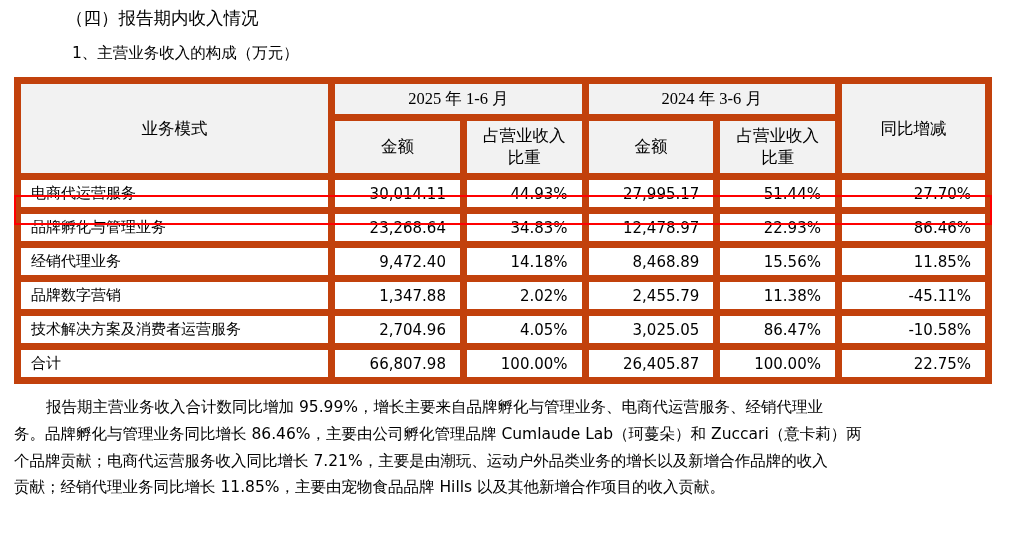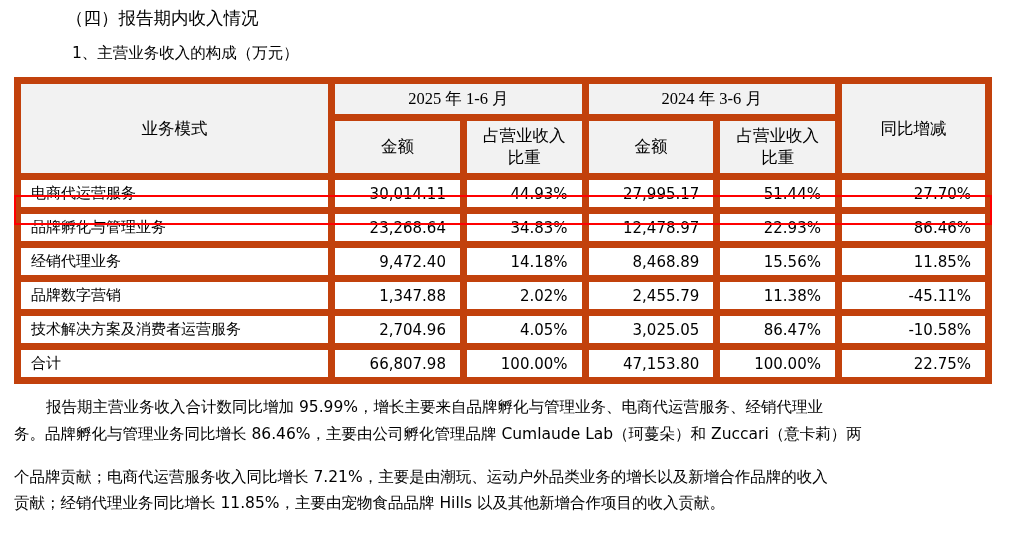--- a/index.html
+++ b/index.html
@@ -162,26 +162,26 @@
           <td class="num">2,704.96</td>
           <td class="num">4.05%</td>
           <td class="num">3,025.05</td>
           <td class="num">86.47%</td>
           <td class="num">-10.58%</td>
         </tr>
         <tr>
           <td class="rowlabel">合计</td>
           <td class="num">66,807.98</td>
           <td class="num">100.00%</td>
-          <td class="num">47,153.80</td>
+          <td class="num">26,405.87</td>
           <td class="num">100.00%</td>
           <td class="num">22.75%</td>
         </tr>
       </tbody>
   </table>
 
   <div class="para"><span class="ind"></span><span>报告期主营业务收入合计数同比增加 95.99%，增长主要来自品牌孵化与管理业务、电商代运营服务、经销代理业</span></div>
   <div class="para" style="margin-top:0"><span>务。品牌孵化与管理业务同比增长 86.46%，主要由公司孵化管理品牌 Cumlaude Lab（珂蔓朵）和 Zuccari（意卡莉）两</span></div>
-  <div class="para" style="margin-top:16px"><span>个品牌贡献；电商代运营服务收入同比增长 7.21%，主要是由潮玩、运动户外品类业务的增长以及新增合作品牌的收入</span></div>
+  <div class="para" style="margin-top:0"><span>个品牌贡献；电商代运营服务收入同比增长 7.21%，主要是由潮玩、运动户外品类业务的增长以及新增合作品牌的收入</span></div>
   <div class="para" style="margin-top:0"><span>贡献；经销代理业务同比增长 11.85%，主要由宠物食品品牌 Hills 以及其他新增合作项目的收入贡献。</span></div>
 
   <div class="hl-box" style="display: block; position: absolute; top: 188.688px; height: 30px; border-color: rgb(255, 0, 0);"></div>
 </div>
 
 </body></html>

